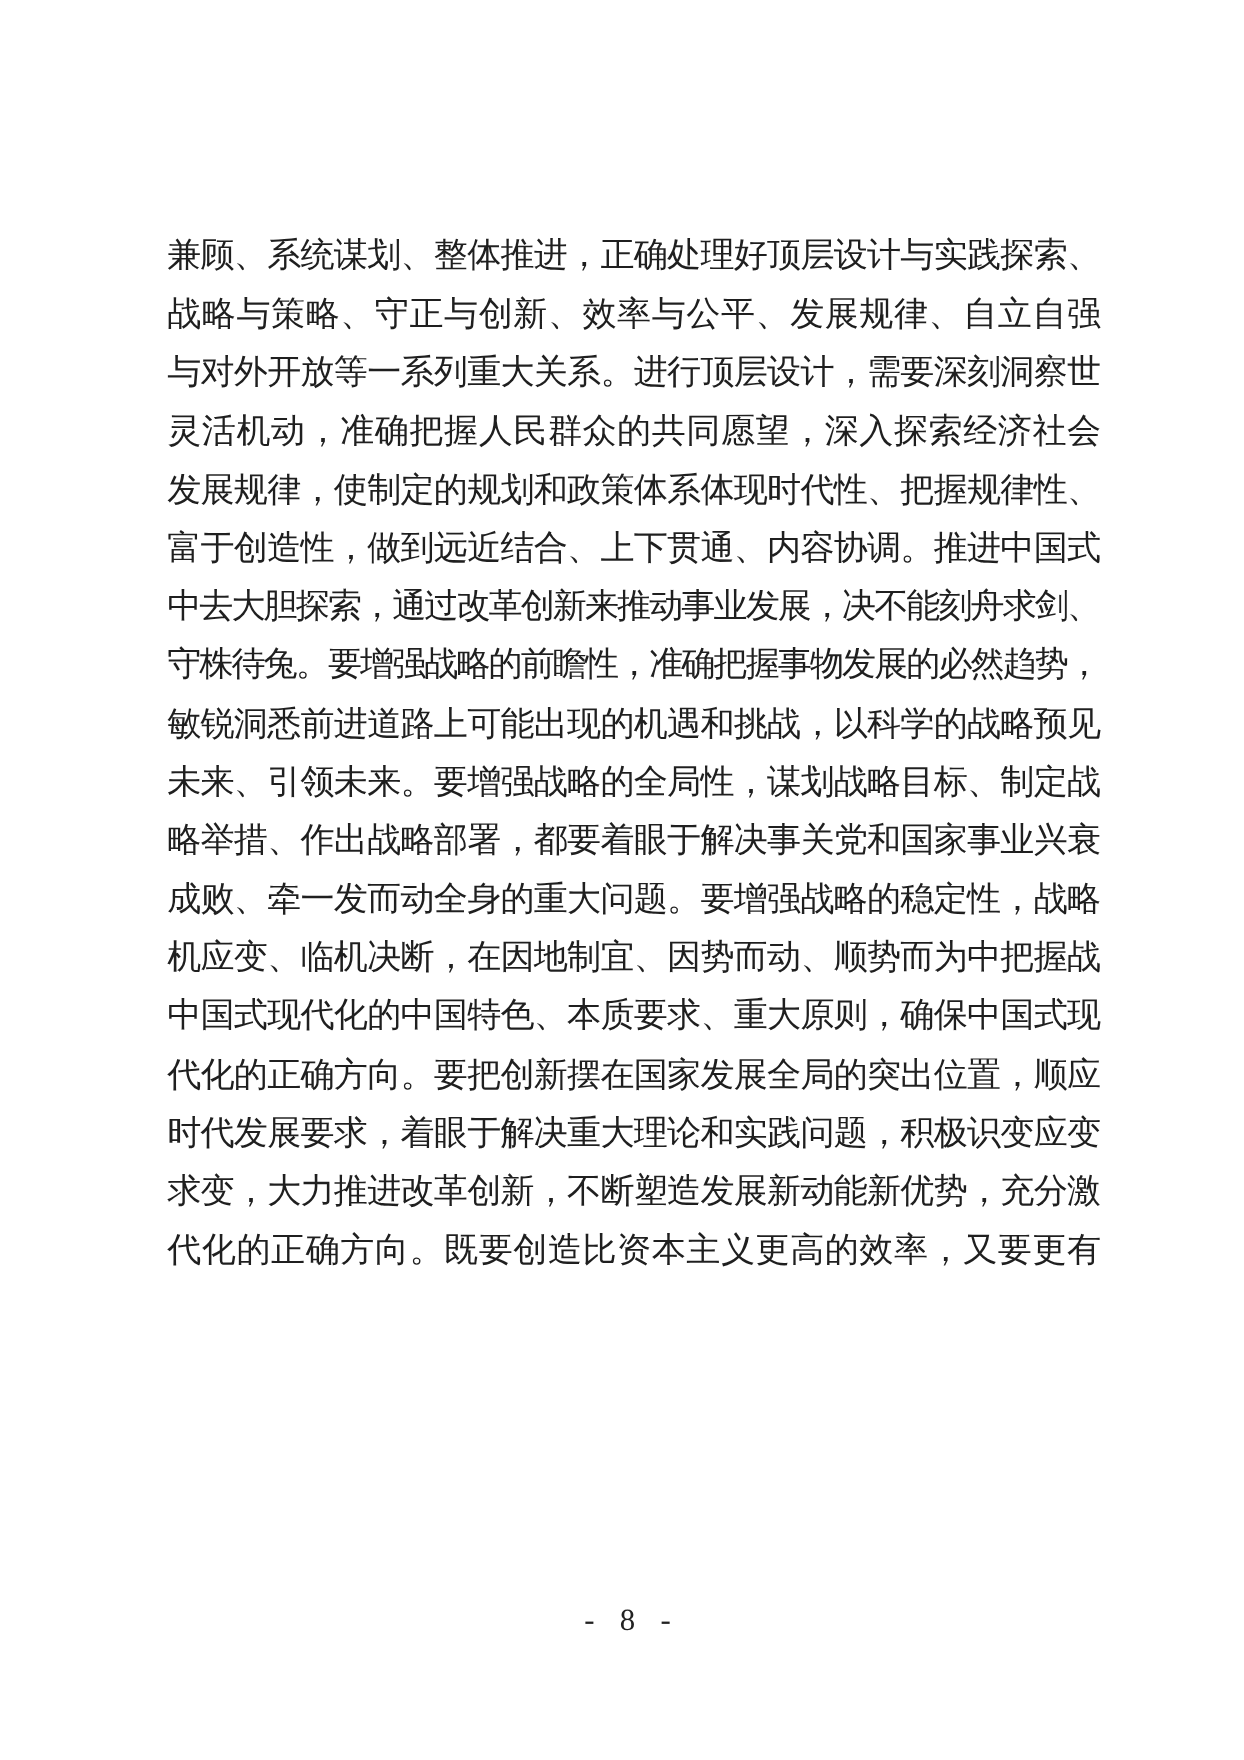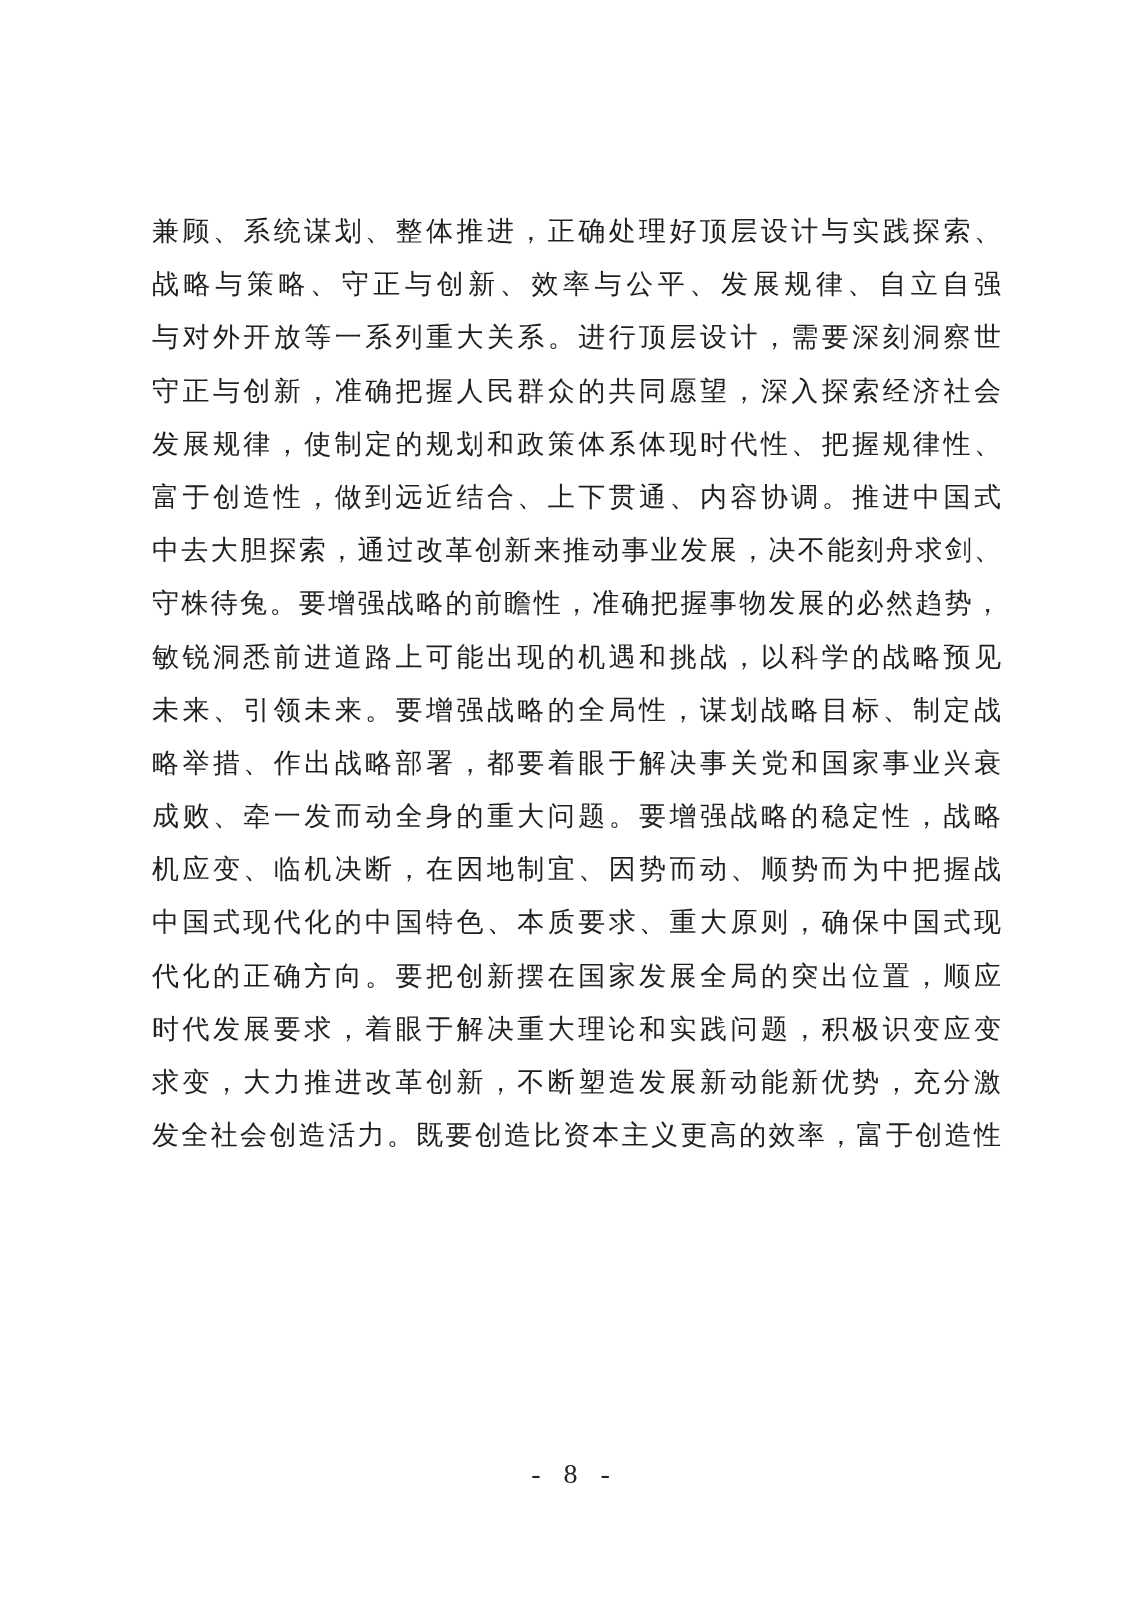--- a/index.html
+++ b/index.html
@@ -21,21 +21,21 @@
   }
   .text-block {
     position: absolute;
     left: 152px;
     top: 205px;
     width: 845px;
   }
   .text-line {
     height: 53.2px;
     line-height: 53.2px;
-    font-size: 27px;
+    font-size: 31px;
     letter-spacing: -4px;
     white-space: nowrap;
     text-align: justify;
     text-align-last: justify;
     text-justify: inter-character;
     color: #1f1f1f;
     font-weight: 400;
   }
   .page-footer {
     position: absolute;
@@ -52,34 +52,34 @@
 </style>
 </head>
 <body>
 
 <div class="page">
 
   <main class="text-block" id="text-block">
       <div class="text-line">兼顾、系统谋划、整体推进，正确处理好顶层设计与实践探索、</div>
       <div class="text-line">战略与策略、守正与创新、效率与公平、发展规律、自立自强</div>
       <div class="text-line">与对外开放等一系列重大关系。进行顶层设计，需要深刻洞察世</div>
-      <div class="text-line">守正与创新，准确把握人民群众的共同愿望，深入探索经济社会</div>
+      <div class="text-line">灵活机动，准确把握人民群众的共同愿望，深入探索经济社会</div>
       <div class="text-line">发展规律，使制定的规划和政策体系体现时代性、把握规律性、</div>
       <div class="text-line">富于创造性，做到远近结合、上下贯通、内容协调。推进中国式</div>
       <div class="text-line">中去大胆探索，通过改革创新来推动事业发展，决不能刻舟求剑、</div>
       <div class="text-line">守株待兔。要增强战略的前瞻性，准确把握事物发展的必然趋势，</div>
       <div class="text-line">敏锐洞悉前进道路上可能出现的机遇和挑战，以科学的战略预见</div>
       <div class="text-line">未来、引领未来。要增强战略的全局性，谋划战略目标、制定战</div>
       <div class="text-line">略举措、作出战略部署，都要着眼于解决事关党和国家事业兴衰</div>
       <div class="text-line">成败、牵一发而动全身的重大问题。要增强战略的稳定性，战略</div>
       <div class="text-line">机应变、临机决断，在因地制宜、因势而动、顺势而为中把握战</div>
       <div class="text-line">中国式现代化的中国特色、本质要求、重大原则，确保中国式现</div>
       <div class="text-line">代化的正确方向。要把创新摆在国家发展全局的突出位置，顺应</div>
       <div class="text-line">时代发展要求，着眼于解决重大理论和实践问题，积极识变应变</div>
       <div class="text-line">求变，大力推进改革创新，不断塑造发展新动能新优势，充分激</div>
-      <div class="text-line">发全社会创造活力。既要创造比资本主义更高的效率，富于创造性</div>
+      <div class="text-line">代化的正确方向。既要创造比资本主义更高的效率，又要更有</div>
     </main>
 
   <footer class="page-footer">
     <span class="page-number">- 8 -</span>
   </footer>
 
 </div>
 
 </body></html>

